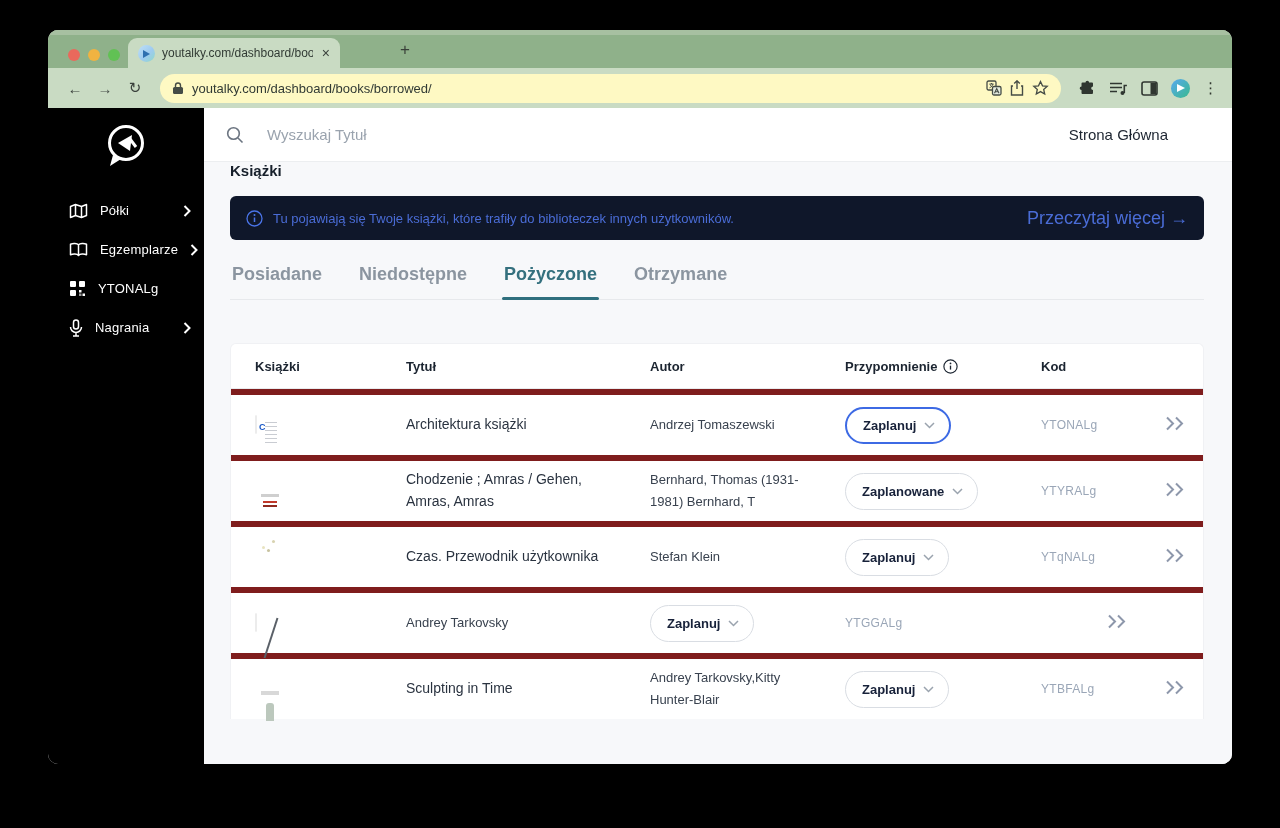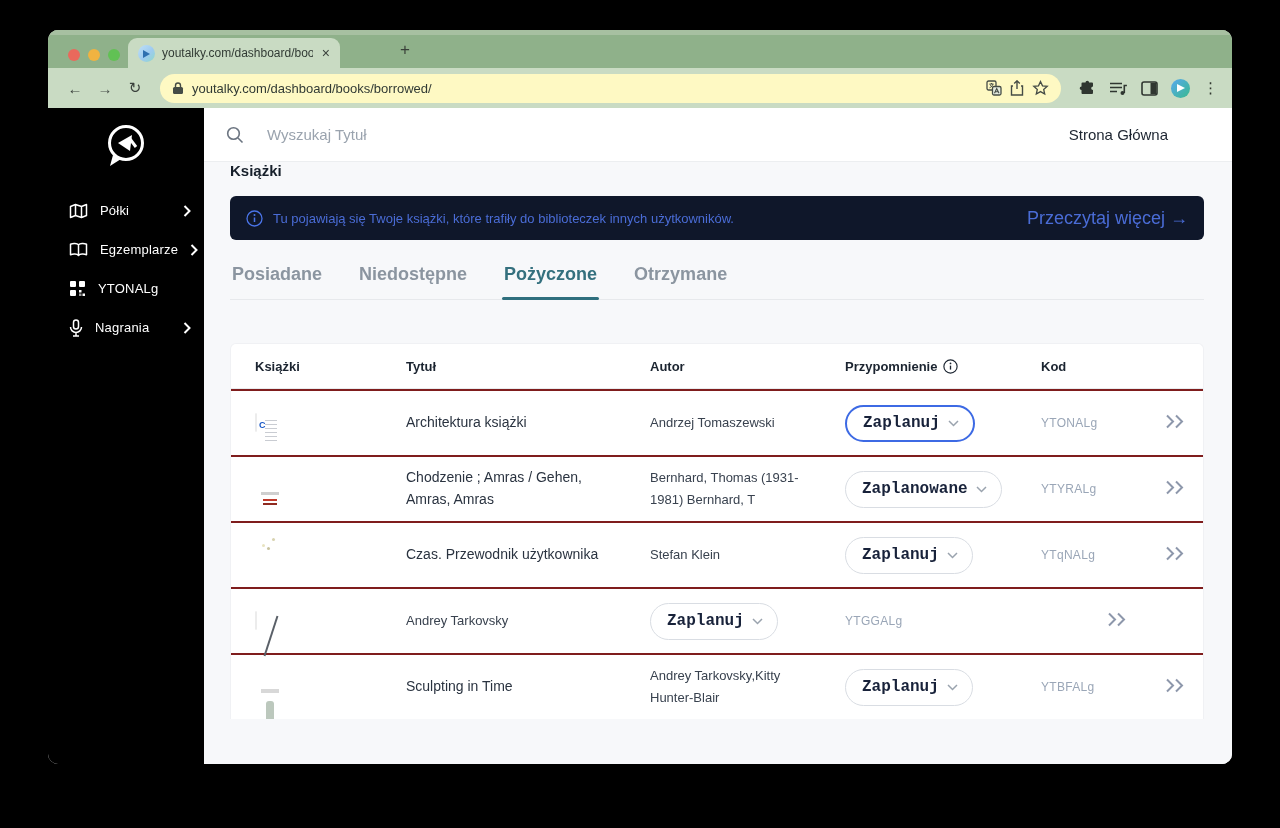--- a/index.html
+++ b/index.html
@@ -66,31 +66,31 @@
 
   .tabs { margin-top:16px; display:flex; border-bottom:1px solid #e7e9ec; }
   .tabitem { font-size:18px; color:#8b95a0; padding:8px 2px 14px; margin-right:33px; position:relative;font-weight:bold; }
   .tabitem.active { color:#34707e; }
   .tabitem.active::after { content:""; position:absolute; left:0; right:0; bottom:-1px; height:3px;
                            background:#2f6f7e; border-radius:2px; }
 
   
   .table-card { margin-top:43px; background:#fff; border:1px solid #f0f1f4; border-bottom:none; border-radius:6px 6px 0 0; }
   .trow { display:grid; grid-template-columns:151px 244px 195px 196px 124px 1fr;
-          align-items:center; padding-left:24px; min-height:66px; border-top:2px solid #7f1d1d; }
+          align-items:center; padding-left:24px; min-height:66px; border-top:6px solid #7f1d1d; }
   .trow.thead { min-height:45px; border-top:none; border-bottom:1px solid #e8ebee; }
   .th { font-size:13px; font-weight:bold; color:#1b2430; display:flex; align-items:center; gap:6px; }
   .cell-title { font-size:14px; color:#2a3340; padding-right:34px; line-height:1.55; }
   .cell-author { font-size:13px; color:#39424f; padding-right:26px; line-height:1.7; }
   .cell-code { font-size:12px; color:#9aa6b7; letter-spacing:.3px; }
   .chev-cell { padding-right:36px; text-align:right; }
 
   .pillbtn { display:inline-flex; align-items:center; gap:8px; height:37px; padding:0 14px 0 16px;
-             background:#fff; border:1px solid #d9dde3; border-radius:19px; font-size:16px; font-weight:bold;
-             color:#18223a; font-family:Liberation Mono, monospace; }
+             background:#fff; border:1px solid #d9dde3; border-radius:19px; font-size:13px; font-weight:bold;
+             color:#18223a; font-family:Liberation Sans, sans-serif; }
   .pillbtn.focused { border:2px solid #3d6ae4; }
 
   
   .cover { width:30px; height:48px; border-radius:4px; position:relative; overflow:hidden; flex:none; }
   .cover-1 { background-image:linear-gradient(#c43b2d 0 3px, rgba(0,0,0,0) 3px),
              linear-gradient(90deg,#f0b42c 0 4px,#fff 4px 26px,#f0b42c 26px); border:1px solid #ececec; }
   .cover-1::after { content:"C"; position:absolute; left:3px; bottom:1px; font-size:9px; font-weight:bold; color:#1857c6; }
   .cover-1::before { content:""; position:absolute; left:9px; top:6px; width:12px; height:22px;
                      background:repeating-linear-gradient(#c9ccd2 0 1px, transparent 1px 4px); }
   .cover-2 { background:linear-gradient(90deg,#f0b42c 0 4px,#141414 4px 26px,#f0b42c 26px); }

